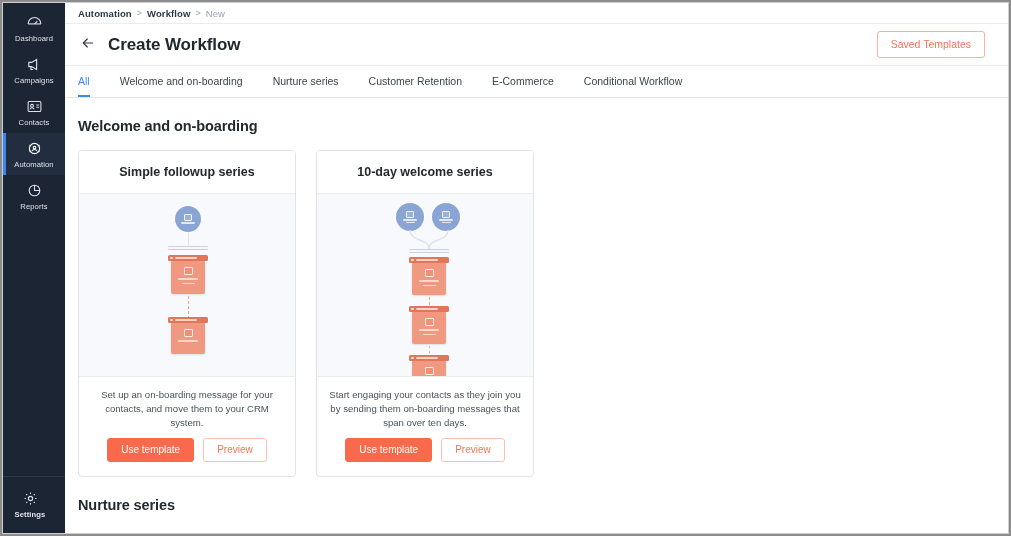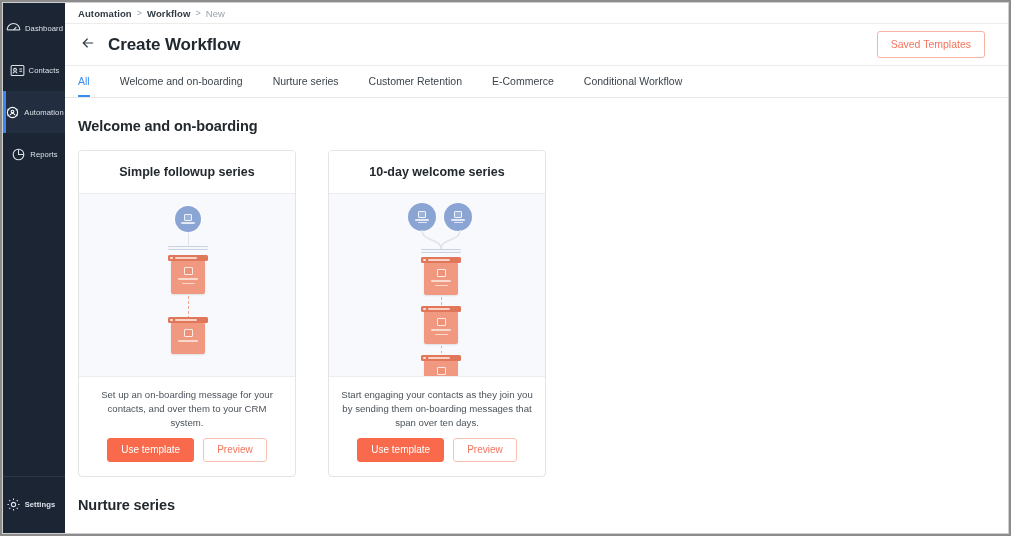--- a/index.html
+++ b/index.html
@@ -22,21 +22,21 @@
   .sidebar {
     width: 62px; min-width: 62px; height: 100%;
     background: #1b2534;
     display: flex; flex-direction: column;
     align-items: stretch;
     position: relative;
   }
   .nav-list { padding-top: 4px; }
   .nav-item {
     height: 42px;
-    display: flex; flex-direction: row;
+    display: flex; flex-direction: column;
     align-items: center; justify-content: center;
     gap: 3px;
     color: #d3d8e0;
     cursor: pointer;
     position: relative;
     border-left: 3px solid transparent;
     padding-right: 3px;
     margin-bottom: 0px;
   }
   .nav-item.active {
@@ -146,21 +146,21 @@
     padding: 0 0 0 13px;
     position: relative;
   }
   .section-title {
     font-size: 14.5px; font-weight: 700; color: #23292e;
     margin: 20px 0 0 0;
     letter-spacing: -.1px;
   }
   .cards {
     display: flex;
-    gap: 32px;
+    gap: 20px;
     margin-top: 16px;
   }
 
   
   .card {
     width: 218px;
     border: 1px solid #e4e4e4;
     border-radius: 4px;
     background: #fff;
     overflow: hidden;
@@ -278,20 +278,29 @@
         <span class="ico">
           <svg width="17" height="17" viewBox="0 0 24 24" fill="none" stroke="#dde2e9" stroke-width="1.6">
             <path d="M3 14a9 9 0 0 1 18 0"></path>
               <path d="M3 14h18"></path>
               <path d="M12 14l4-4"></path>
           </svg>
         </span>
         <span class="nav-label">Dashboard</span>
       </div>
 
+      <div class="nav-item">
+        <span class="ico">
+          <svg width="17" height="17" viewBox="0 0 24 24" fill="none" stroke="#dde2e9" stroke-width="1.6">
+            <path d="M4 9v6h4l7 4V5L8 9H4z"></path>
+              <path d="M7 15v4h3"></path>
+          </svg>
+        </span>
+        <span class="nav-label">Campaigns</span>
+      </div>
 
       <div class="nav-item">
         <span class="ico">
           <svg width="17" height="17" viewBox="0 0 24 24" fill="none" stroke="#dde2e9" stroke-width="1.5">
             <rect x="3" y="5" width="18" height="14" rx="1.5"></rect>
             <circle cx="8.5" cy="11" r="2"></circle>
               <path d="M5.5 16c.6-1.5 1.8-2.2 3-2.2s2.4.7 3 2.2"></path>
             <path d="M14.5 10h4M14.5 13h4"></path>
           </svg>
         </span>
@@ -406,21 +415,21 @@
               <div class="fcard" style="left:92px; top:128px; height:32px;">
                 <div class="bar">
                   <span class="dot"></span>
                   <span class="ln"></span>
                 </div>
                 <div class="ic"></div>
                 <div class="tl"></div>
               </div>
             </div>
           </div>
-          <div class="card-desc">Set up an on-boarding message for your contacts, and over them to your CRM system.</div>
+          <div class="card-desc">Set up an on-boarding message for your contacts, and move them to your CRM system.</div>
           <div class="card-actions">
             <button class="cbtn cbtn-fill">Use template</button>
             <button class="cbtn cbtn-ghost">Preview</button>
           </div>
         </div>
 
         <div class="card">
           <div class="card-head">10-day welcome series</div>
           <div class="card-canvas">
             <div class="flow">

